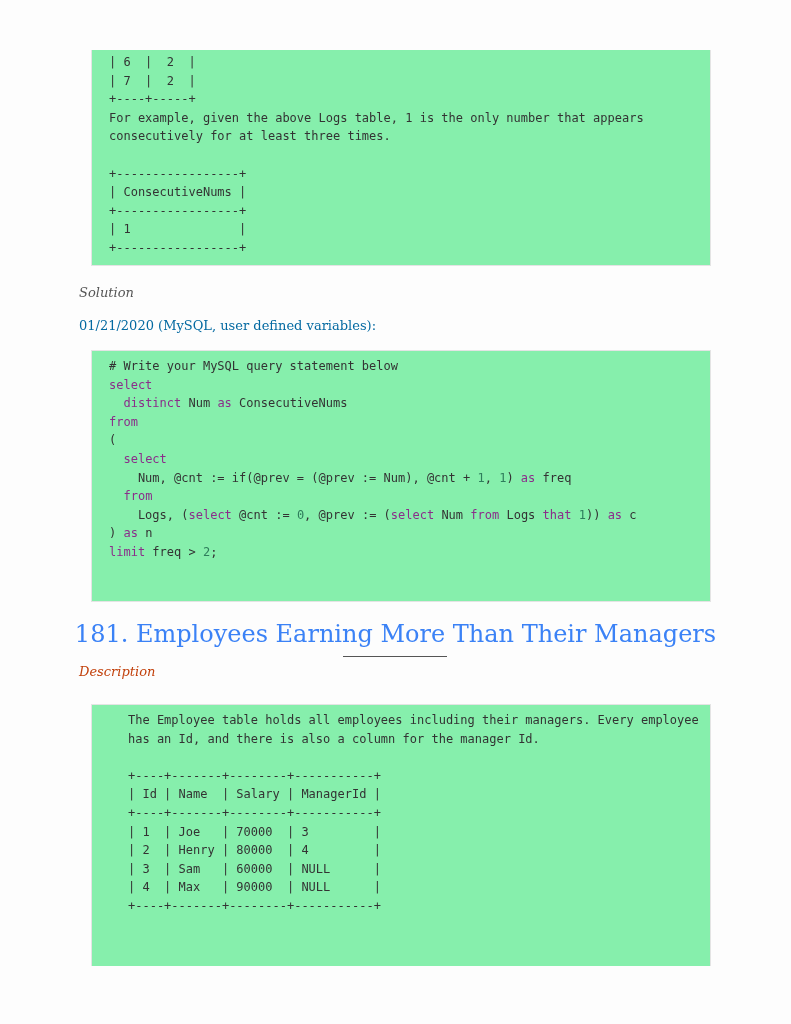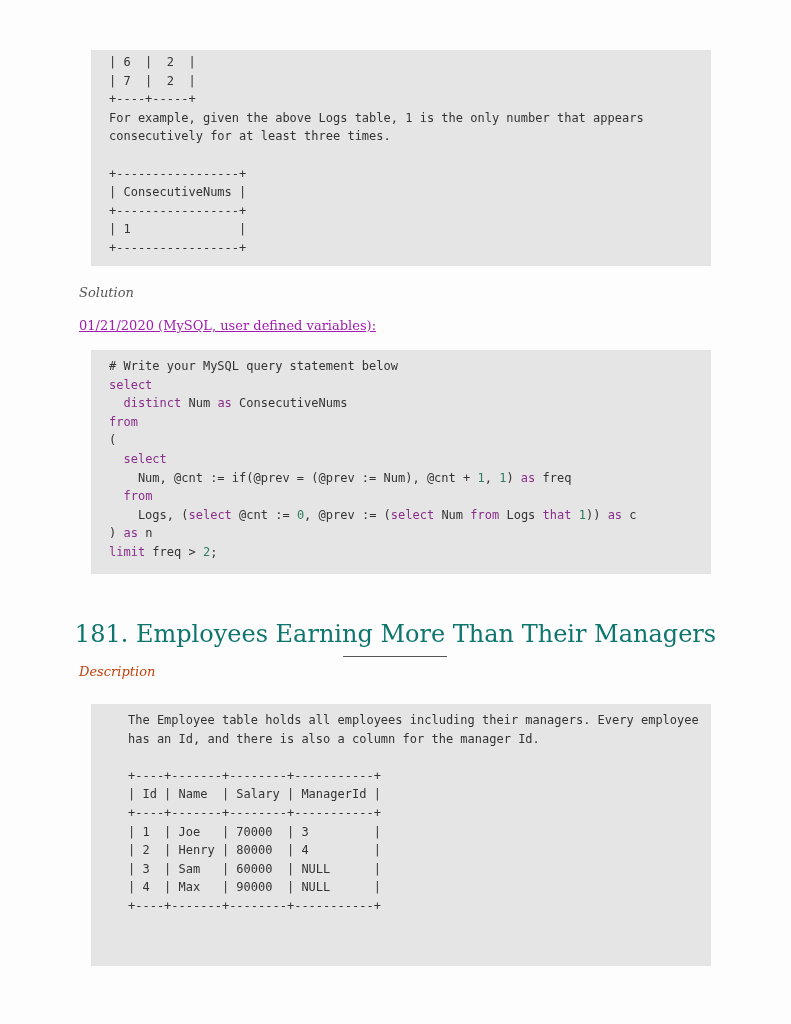--- a/index.html
+++ b/index.html
@@ -3,48 +3,48 @@
 <meta charset="utf-8">
 <style>
   html, body { margin: 0; padding: 0; }
   body {
     width: 791px; height: 1024px; overflow: hidden;
     background: #fdfdfd; position: relative;
     font-family: "DejaVu Serif", serif; color: #333;
   }
   .codebox {
     position: absolute; left: 91px; width: 620px;
-    background: #e5e5e5;
+    background: #86efac;
     border: 1px solid #e4e4e4;
     box-sizing: border-box;
   }
   .codebox pre {
     margin: 0; font-family: "DejaVu Sans Mono", monospace;
     font-size: 12px; line-height: 18.6px; color: #333;
     white-space: pre;
   }
   .kw { color: #8a2e8a; }
   .num { color: #2e7d5b; }
   .cm { color: #333; }
   #box1 { top: 50px; height: 216px; border-top: none; }
   #box1 pre { position: absolute; left: 17px; top: 3px; }
-  #box2 { top: 350px; height: 224px; }
+  #box2 { top: 350px; height: 252px; }
   #box2 pre { position: absolute; left: 17px; top: 6px; }
   #box3 { top: 704px; height: 262px; border-bottom: none; }
   #box3 pre { position: absolute; left: 17px; top: 6px; margin-left: 19px; }
   .label-italic {
     position: absolute; left: 79px;
     font-style: italic; font-size: 13px;
   }
   #solution-label { top: 285px; color: #555; }
   #desc-label { top: 664px; color: #c2410c; }
-  #date-line { position: absolute; left: 79px; top: 318px; font-size: 13px; color: #a21caf; text-decoration: underline; }
+  #date-line { position: absolute; left: 79px; top: 318px; font-size: 13px; color: #0369a1; }
   #title {
     position: absolute; left: 0; width: 791px; top: 620px;
-    text-align: center; font-size: 24px; color: #0f766e;
+    text-align: center; font-size: 24px; color: #3b82f6;
   }
   #title-underline {
     position: absolute; left: 343px; top: 656px; width: 104px; height: 1px;
     background: #555;
   }
 </style>
 </head>
 <body>
 
 <div id="box1" class="codebox">

